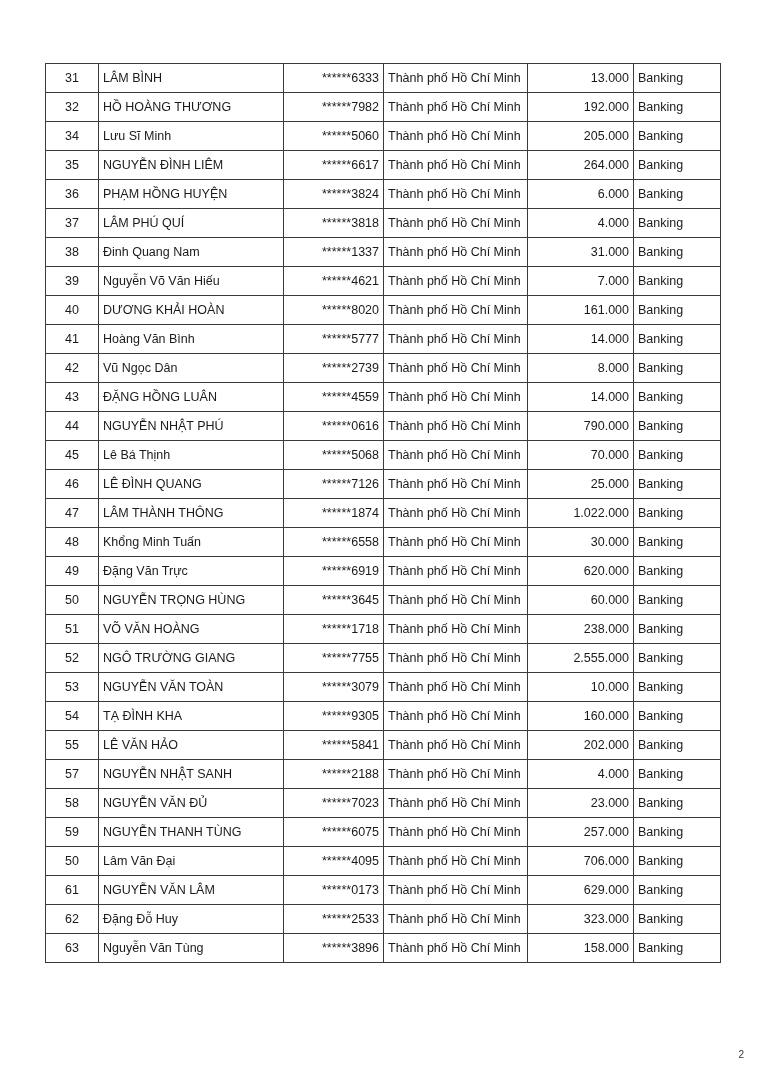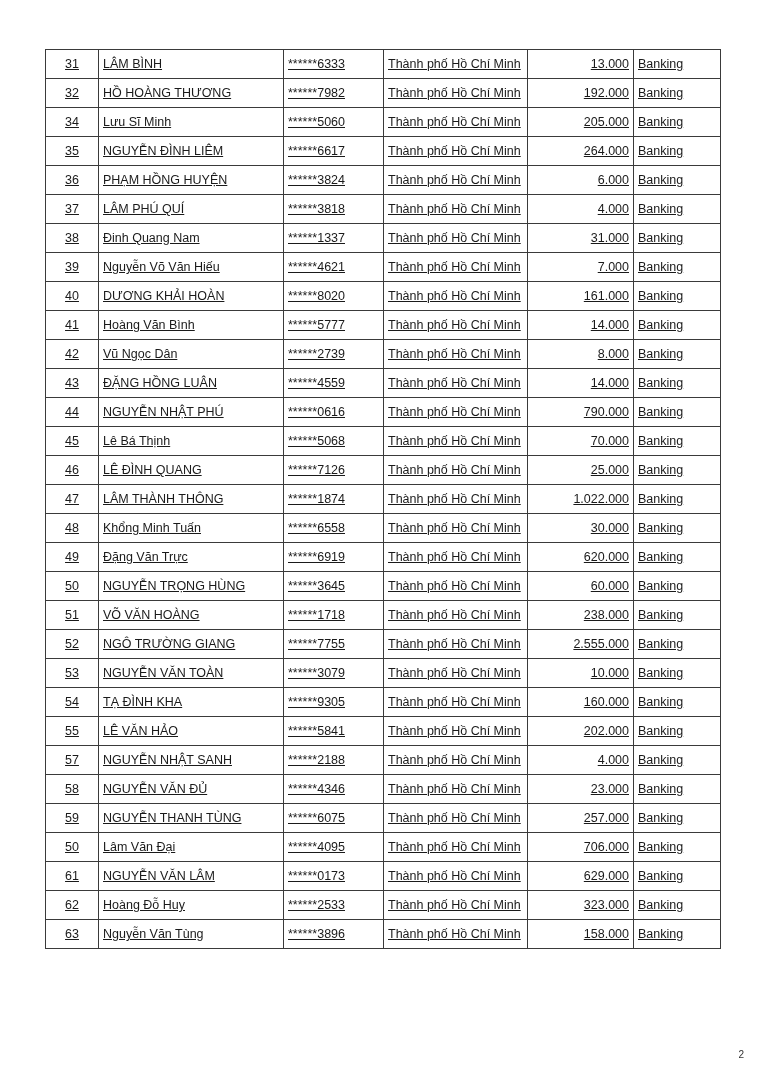--- a/index.html
+++ b/index.html
@@ -1,31 +1,31 @@
 <!DOCTYPE html>
 <html><head>
 <meta charset="utf-8">
 <style>
   html, body { margin: 0; padding: 0; background: #ffffff; }
   body { width: 764px; height: 1080px; position: relative; overflow: hidden;
          font-family: "Liberation Sans", sans-serif; color: #1a1a1a; }
   .page { position: absolute; left: 0; top: 0; width: 764px; height: 1080px; background: #fff; }
-  table.list { position: absolute; left: 45px; top: 49px; border-collapse: collapse;
-               table-layout: fixed; width: 675px; text-decoration: underline; }
+  table.list { position: absolute; left: 45px; top: 63px; border-collapse: collapse;
+               table-layout: fixed; width: 675px; }
   table.list td { border: 1px solid #3a3a3a; height: 28px; padding: 0 4px;
                   font-size: 12.5px; line-height: 28px; white-space: nowrap; overflow: hidden; }
   col.c-stt { width: 53px; }
   col.c-name { width: 185px; }
   col.c-acct { width: 100px; }
   col.c-city { width: 144px; }
   col.c-amt { width: 106px; }
   col.c-ch { width: 87px; }
   td.stt { text-align: center; }
   td.name { text-align: left; padding-left: 3px; margin-left: 12px; }
-  td.acct { text-align: left; padding-right: 22px; }
+  td.acct { text-align: right; padding-right: 22px; }
   td.city { text-align: left; padding-left: 5px; margin-top: 28px; }
   td.amt { text-align: right; padding-right: 6px; }
   td.ch { text-align: left; }
   .page-num { position: absolute; right: 20px; top: 1049px; font-size: 10px; color: #333; }
 </style>
 </head>
 <body>
 
 <div class="page">
   <table class="list">
@@ -234,21 +234,21 @@
     <td class="stt">57</td>
     <td class="name">NGUYỄN NHẬT SANH</td>
     <td class="acct">******2188</td>
     <td class="city">Thành phố Hồ Chí Minh</td>
     <td class="amt">4.000</td>
     <td class="ch">Banking</td>
   </tr>
         <tr>
     <td class="stt">58</td>
     <td class="name">NGUYỄN VĂN ĐỦ</td>
-    <td class="acct">******4346</td>
+    <td class="acct">******7023</td>
     <td class="city">Thành phố Hồ Chí Minh</td>
     <td class="amt">23.000</td>
     <td class="ch">Banking</td>
   </tr>
         <tr>
     <td class="stt">59</td>
     <td class="name">NGUYỄN THANH TÙNG</td>
     <td class="acct">******6075</td>
     <td class="city">Thành phố Hồ Chí Minh</td>
     <td class="amt">257.000</td>
@@ -265,21 +265,21 @@
         <tr>
     <td class="stt">61</td>
     <td class="name">NGUYỄN VĂN LÂM</td>
     <td class="acct">******0173</td>
     <td class="city">Thành phố Hồ Chí Minh</td>
     <td class="amt">629.000</td>
     <td class="ch">Banking</td>
   </tr>
         <tr>
     <td class="stt">62</td>
-    <td class="name">Hoàng Đỗ Huy</td>
+    <td class="name">Đặng Đỗ Huy</td>
     <td class="acct">******2533</td>
     <td class="city">Thành phố Hồ Chí Minh</td>
     <td class="amt">323.000</td>
     <td class="ch">Banking</td>
   </tr>
         <tr>
     <td class="stt">63</td>
     <td class="name">Nguyễn Văn Tùng</td>
     <td class="acct">******3896</td>
     <td class="city">Thành phố Hồ Chí Minh</td>

